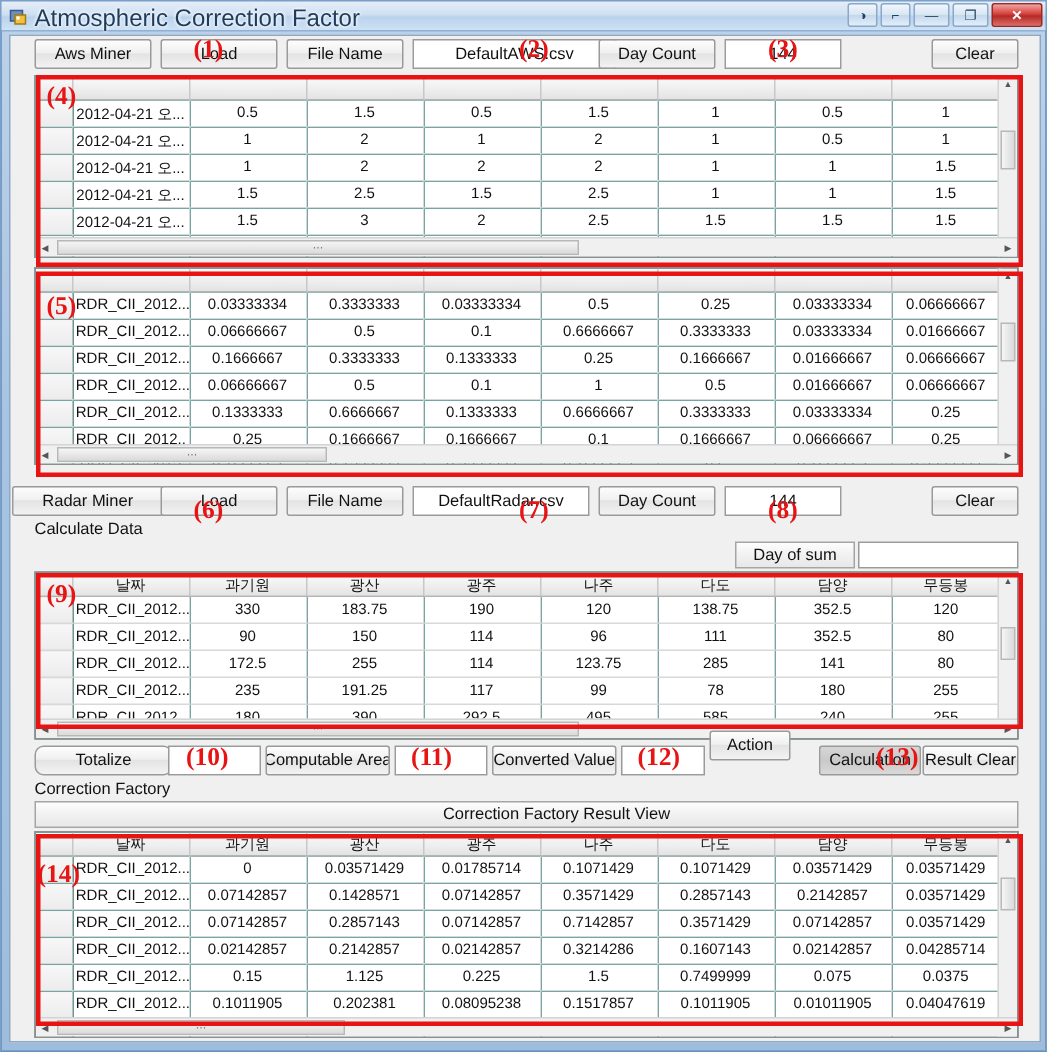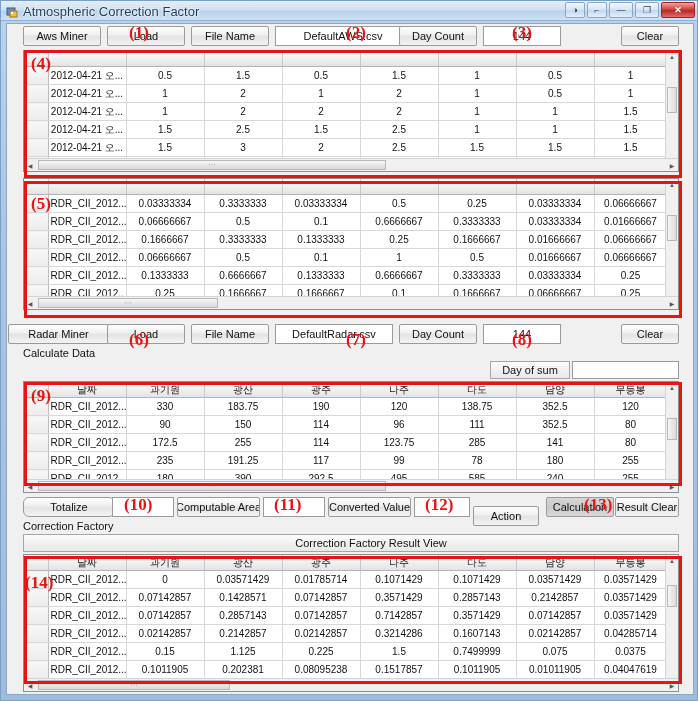--- a/index.html
+++ b/index.html
@@ -30,21 +30,21 @@
     background: linear-gradient(180deg,#e6eef8 0%, #cfe0f2 45%, #b9d2ec 55%, #cfe2f5 100%);
     border-bottom: 1px solid #90b0d4;
     box-sizing: border-box;
   }
   .title-icon {
     position: absolute; left: 5px; top: 4px;
     width: 13px; height: 13px;
   }
   .title-text {
     position: absolute; left: 22px; top: 3px;
-    font-size: 13px;
+    font-size: 16px;
     color: #1d3c5c;
     white-space: nowrap;
     text-shadow: 0 0 2px #fff, 0 0 3px #fff;
   }
   .winbtns {
     position: absolute; right: 2px; top: 1px;
     display: flex; gap: 2px; align-items: center;
   }
   .wb {
     width: 24px; height: 16px;
@@ -613,21 +613,21 @@
           <div class="arrow-r">▶</div>
         </div>
       </div>
 
       <div class="btn" style="left:16px; top:473px; width:92px;border-radius:6px;">Totalize</div>
       <div class="txt" style="left:105px; top:473px; width:62px;"></div>
       <div class="btn" style="left:170px; top:473px; width:83px;">Computable Area</div>
       <div class="txt" style="left:256px; top:473px; width:62px;"></div>
       <div class="btn" style="left:321px; top:473px; width:83px;">Converted Value</div>
       <div class="txt" style="left:407px; top:473px; width:56px;"></div>
-      <div class="btn" style="left:466px; top:482px; width:66px;">Action</div>
+      <div class="btn" style="left:466px; top:463px; width:54px;">Action</div>
       <div class="btn pressed" style="left:539px; top:473px; width:68px;">Calculation</div>
       <div class="btn" style="left:608px; top:473px; width:64px;">Result Clear</div>
 
       <div class="grouplabel" style="left:16px; top:496px;">Correction Factory</div>
       <div class="panelhdr" style="left:16px; top:510px; width:656px;padding-left:40px;">Correction Factory Result View</div>
 
       <div class="grid" style="left:16px; top:530px; width:656px; height:138px;">
         <table>
           <colgroup>
             <col style="width:24px">

